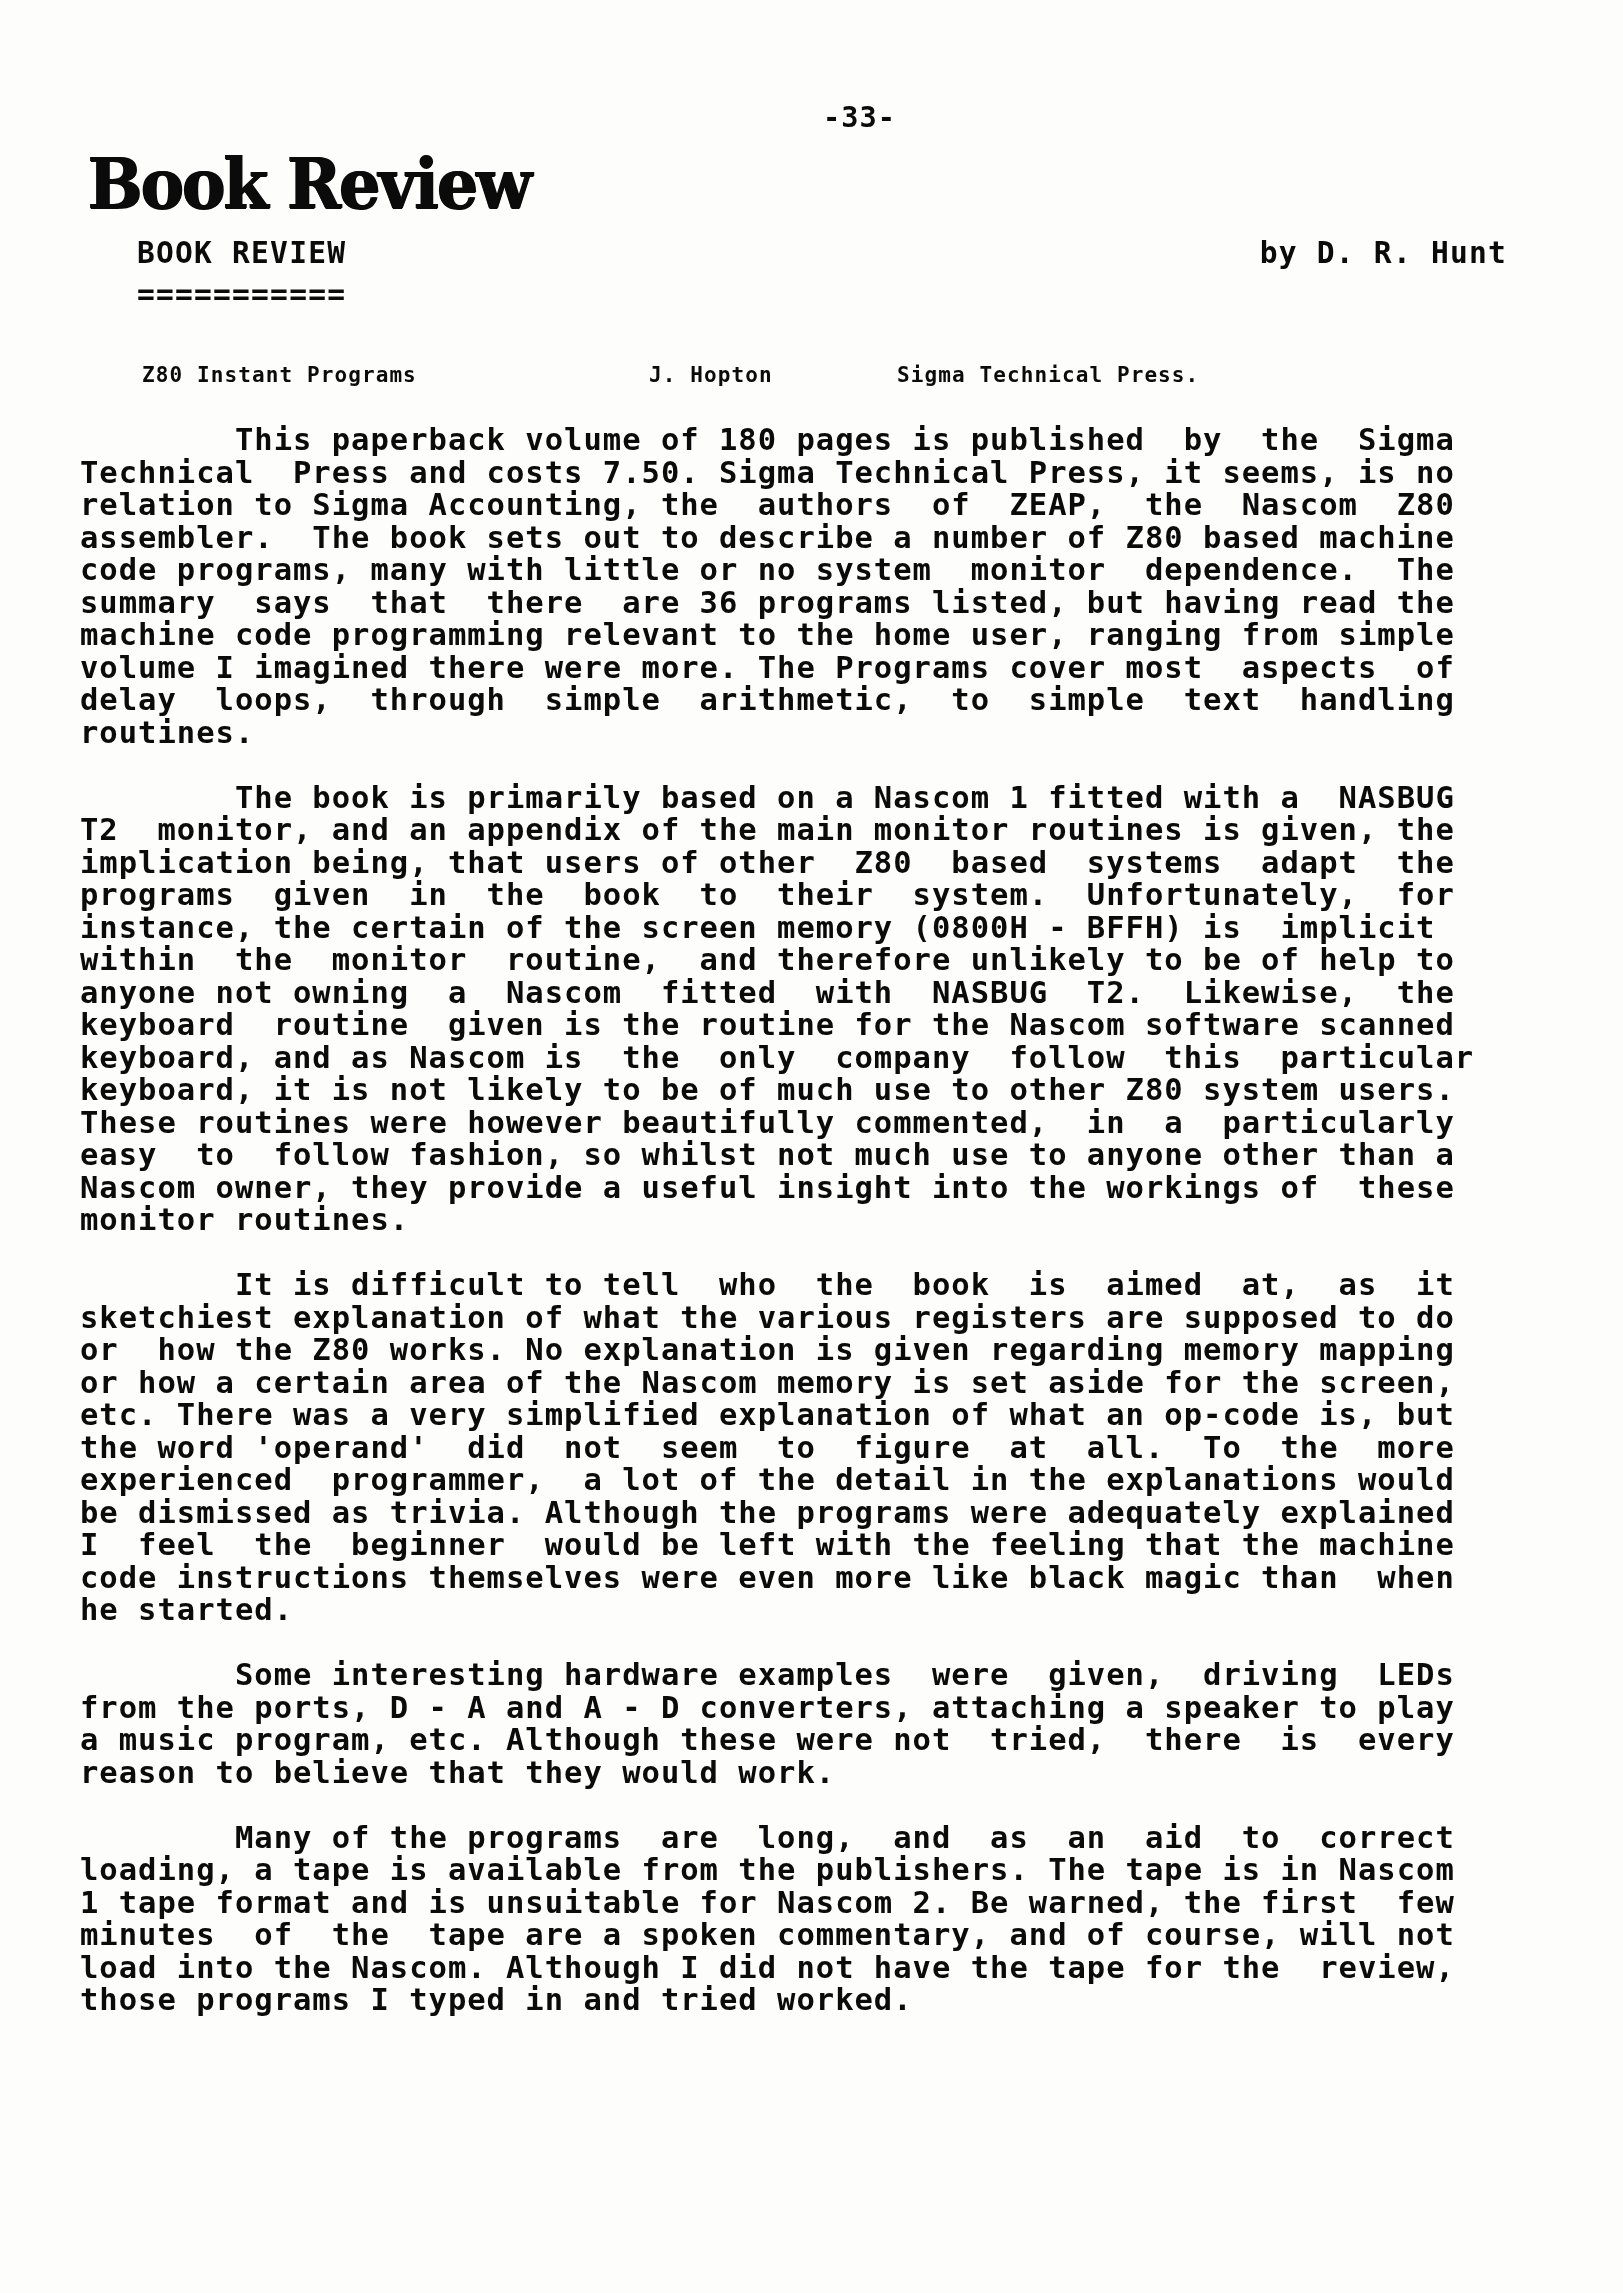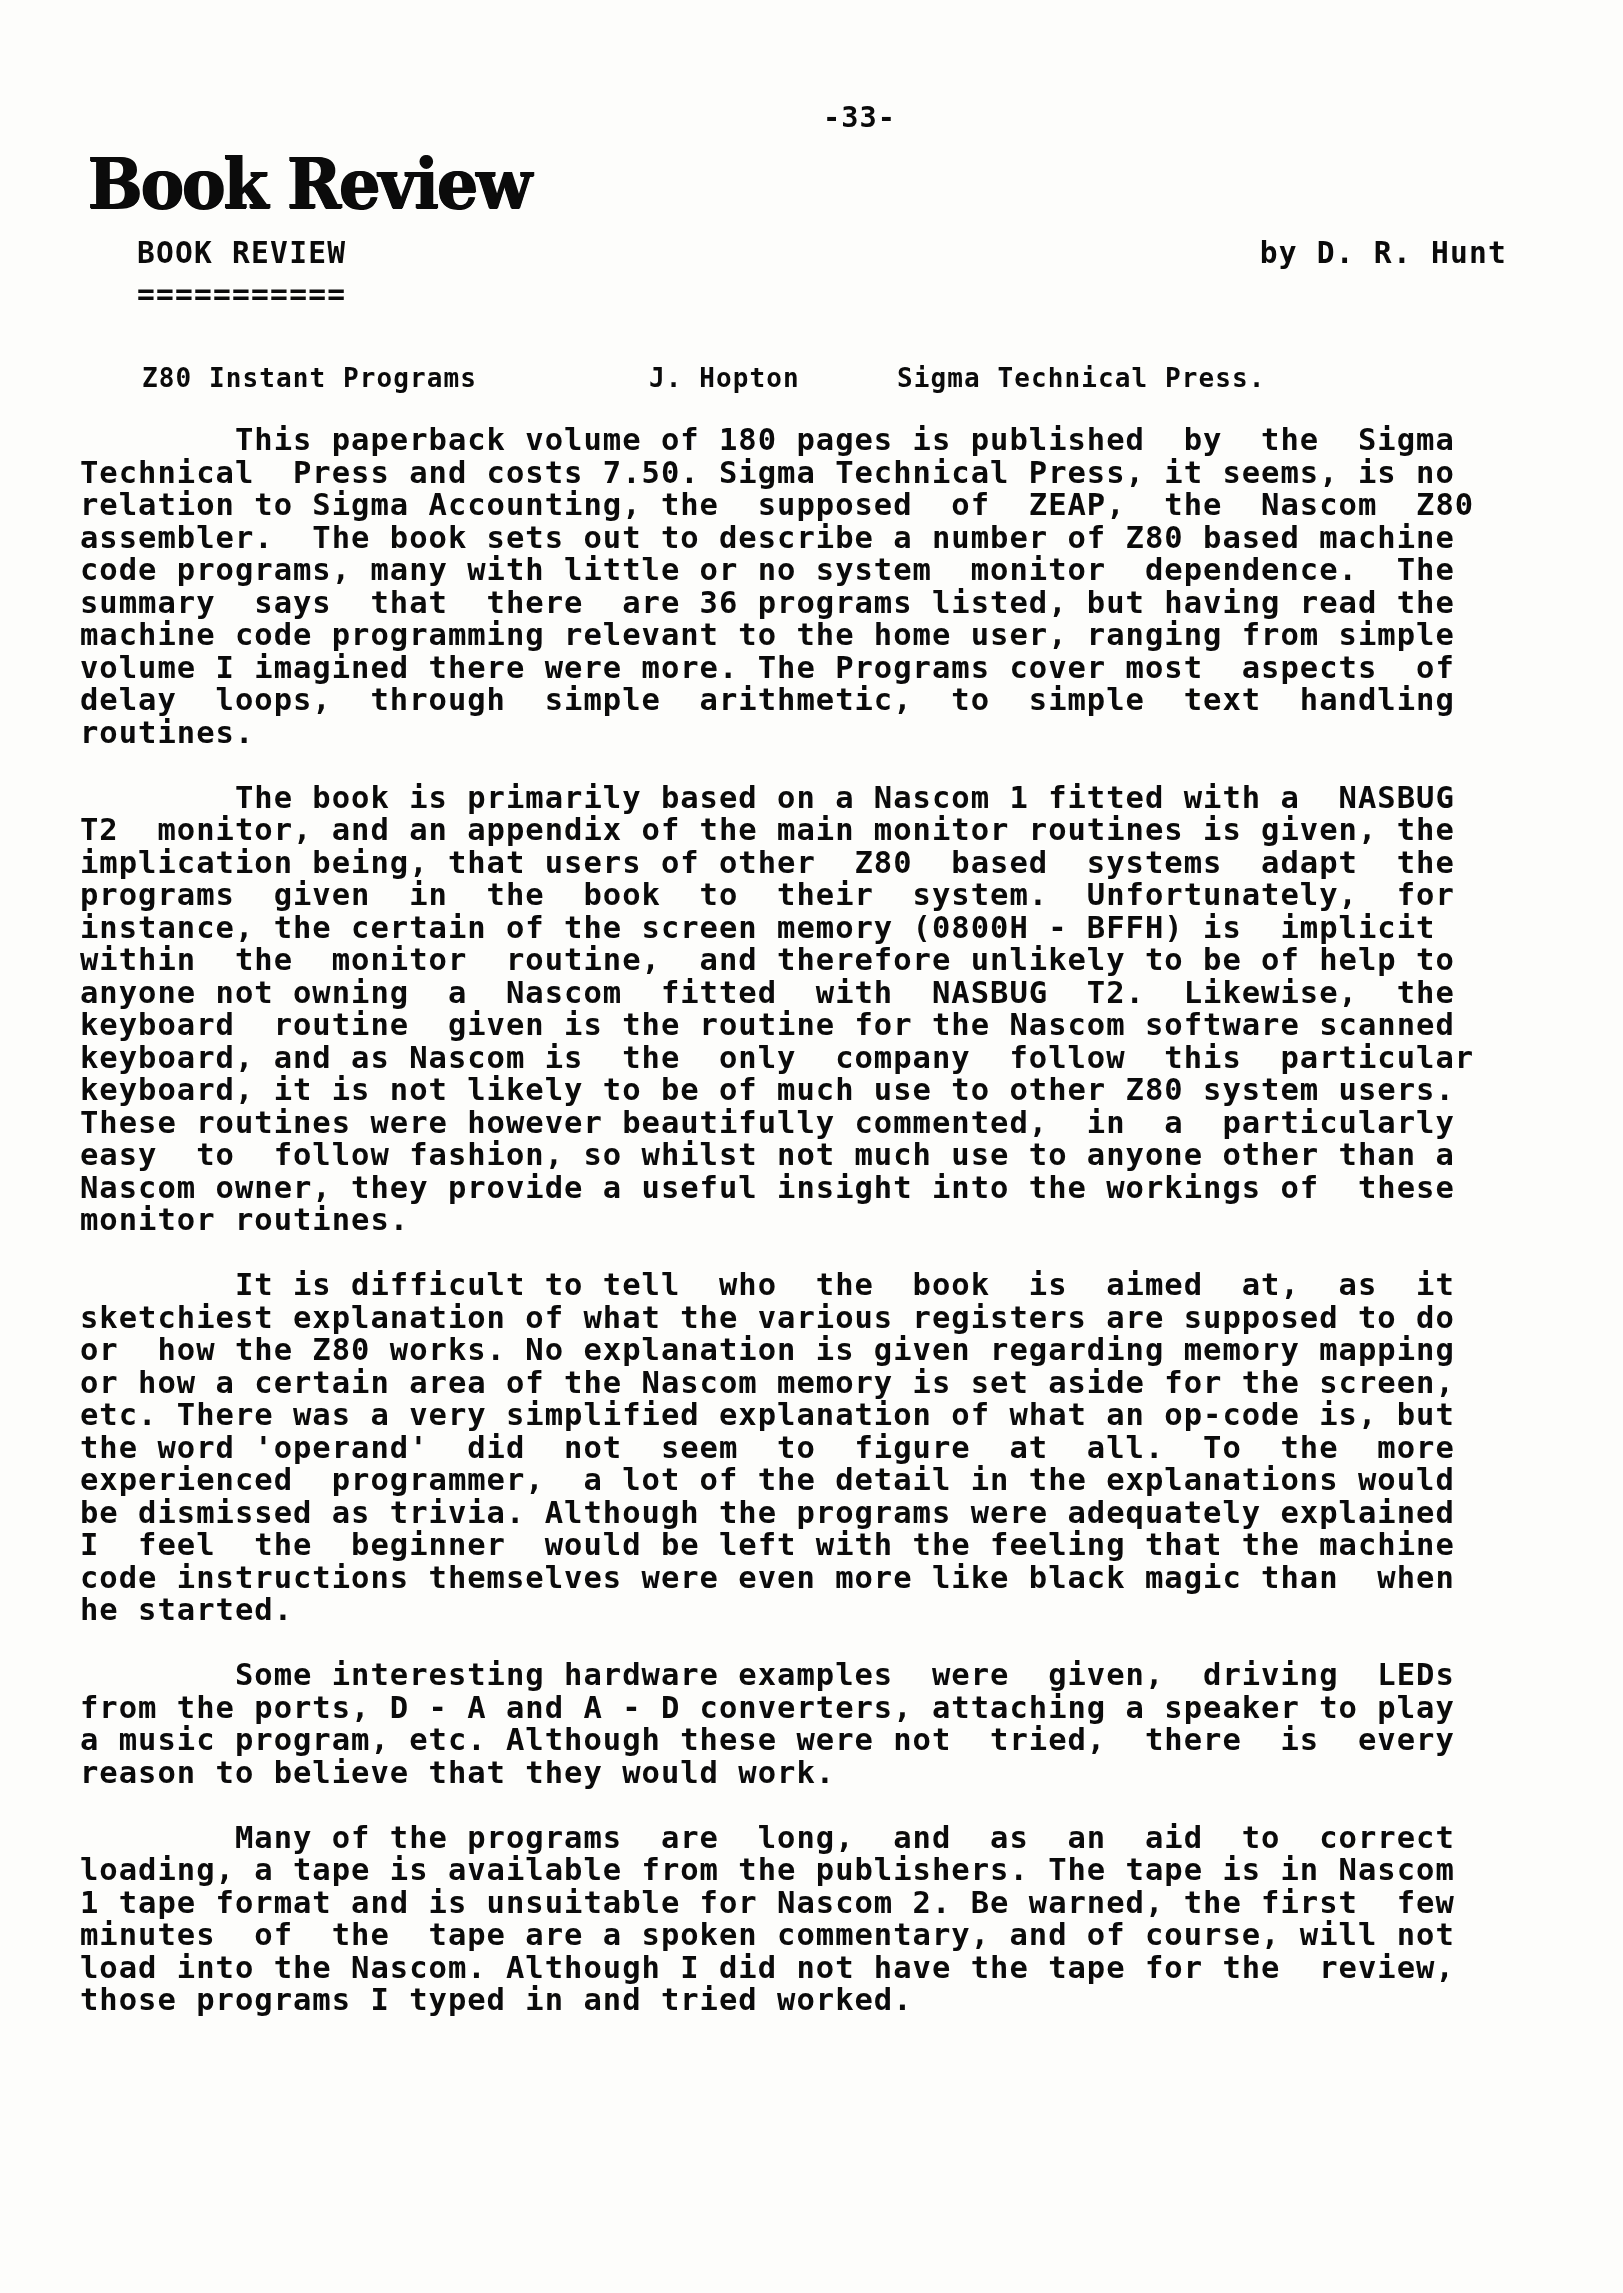--- a/index.html
+++ b/index.html
@@ -51,21 +51,21 @@
   }
   .underline {
     position: absolute;
     top: 277px; left: 89px;
     font-size: 29.6px;
     letter-spacing: 1.2px;
   }
   .book-line {
     position: absolute;
     top: 363px; left: 94px;
-    font-size: 26px;
+    font-size: 21px;
     letter-spacing: 1.1px;
     white-space: nowrap;
   }
   .book-line .col-title { display: inline-block; width: 507px; }
   .book-line .col-author { display: inline-block; width: 248px; }
   .review-body {
     position: absolute;
     top: 424px; left: 80px; right: 89px;
   }
   .para { margin-bottom: 32.5px; }
@@ -96,21 +96,21 @@
   <div class="underline mono">===========</div>
 
   <div class="book-line mono">
     <span class="col-title">Z80 Instant Programs</span><span class="col-author">J. Hopton</span><span class="col-publisher">Sigma Technical Press.</span>
   </div>
 
   <div class="review-body">
       <div class="para">
         <div class="line">        This paperback volume of 180 pages is published  by  the  Sigma</div>
         <div class="line">Technical  Press and costs 7.50. Sigma Technical Press, it seems, is no</div>
-        <div class="line">relation to Sigma Accounting, the  supposed  of  ZEAP,  the  Nascom  Z80</div>
+        <div class="line">relation to Sigma Accounting, the  authors  of  ZEAP,  the  Nascom  Z80</div>
         <div class="line">assembler.  The book sets out to describe a number of Z80 based machine</div>
         <div class="line">code programs, many with little or no system  monitor  dependence.  The</div>
         <div class="line">summary  says  that  there  are 36 programs listed, but having read the</div>
         <div class="line">machine code programming relevant to the home user, ranging from simple</div>
         <div class="line">volume I imagined there were more. The Programs cover most  aspects  of</div>
         <div class="line">delay  loops,  through  simple  arithmetic,  to  simple  text  handling</div>
         <div class="line">routines.</div>
       </div>
       <div class="para">
         <div class="line">        The book is primarily based on a Nascom 1 fitted with a  NASBUG</div>

